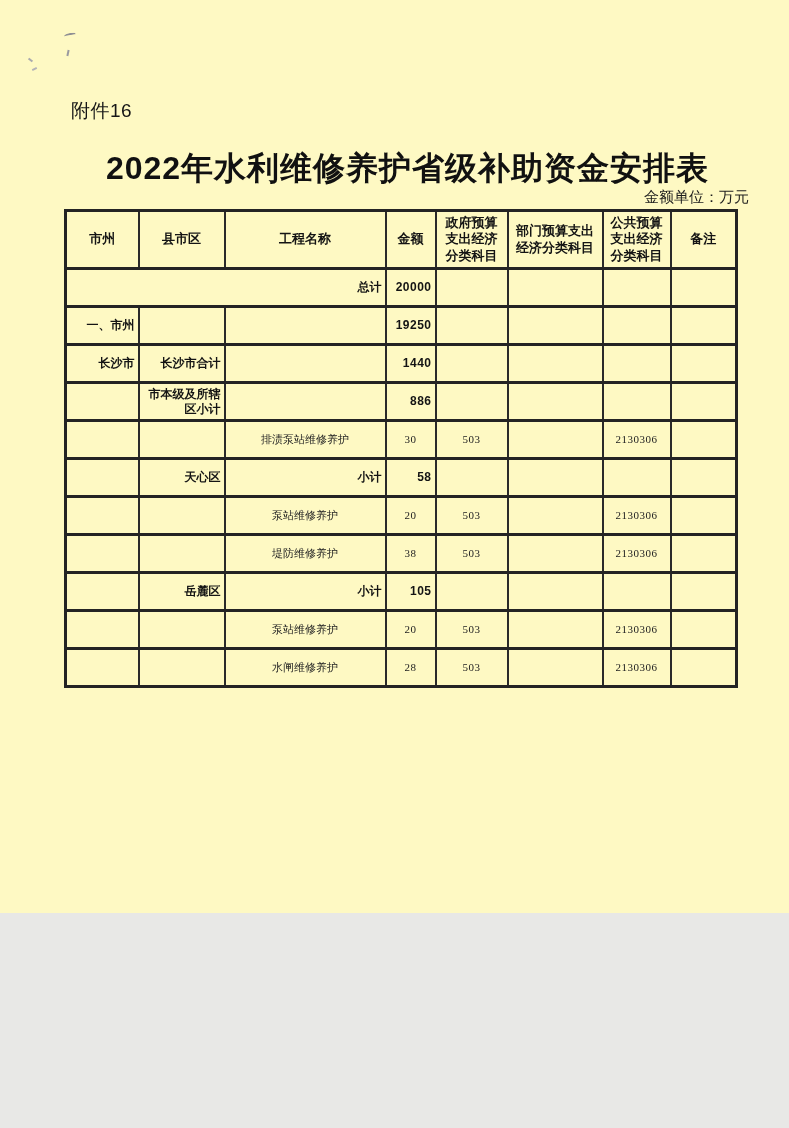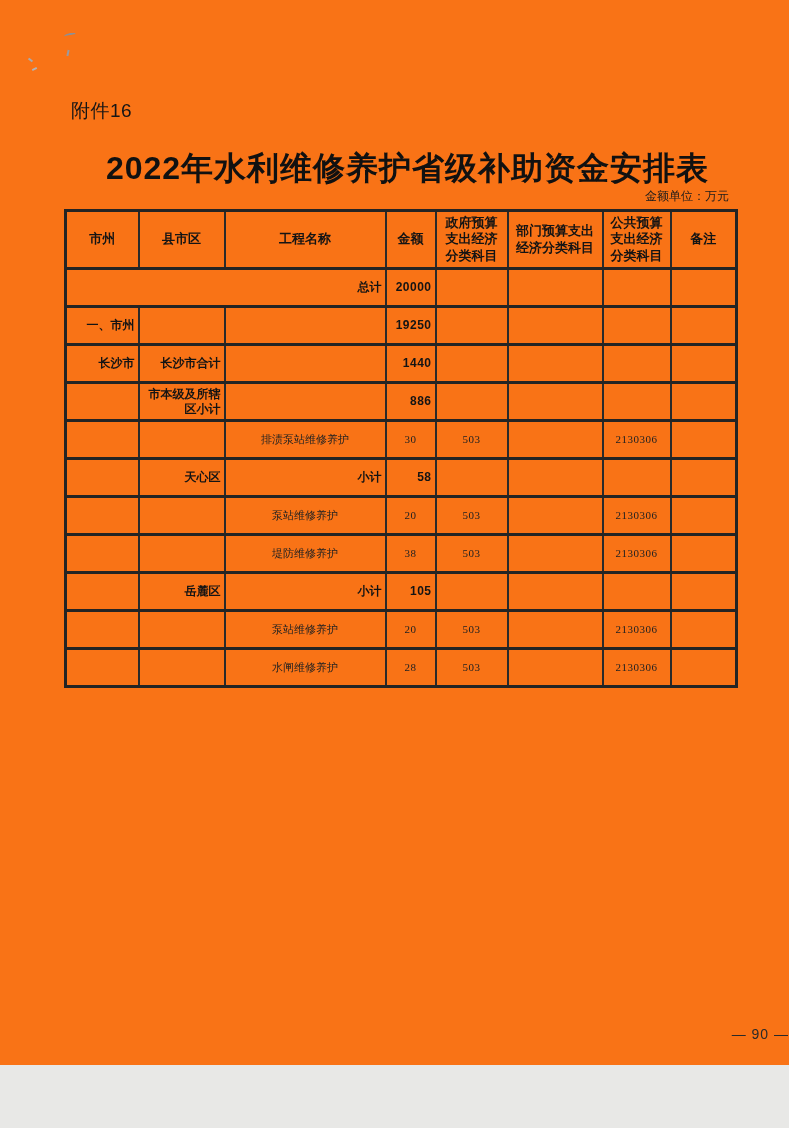--- a/index.html
+++ b/index.html
@@ -1,22 +1,22 @@
 <!DOCTYPE html>
 <html><head>
 <meta charset="utf-8">
 <style>
   * { margin: 0; padding: 0; box-sizing: border-box; }
   html, body { background: #e8e8e6; }
   .page {
     position: relative;
     width: 789px;
-    height: 1065px;
+    height: 913px;
     margin: 0 auto;
-    background: #f97316;
+    background: #fef9c3;
     overflow: hidden;
     color: #1a1a1a;
     font-family: "Liberation Sans", sans-serif;
   }
   
   .mark { position: absolute; background: none; }
   .mark-squiggle { left: 64px; top: 33px; width: 12px; height: 5px;
     border-top: 2px solid #8f8f93; border-radius: 60% 40% 50% 50%; transform: rotate(-8deg); }
   .mark-tick { left: 67px; top: 50px; width: 2px; height: 6px; background: #9a9aa0; transform: rotate(12deg); }
   .mark-dot1 { left: 28px; top: 59px; width: 5px; height: 2px; background: #aaaaae; transform: rotate(40deg); }
@@ -26,22 +26,22 @@
     position: absolute; left: 71px; top: 98px;
     font-size: 19px; color: #161616; letter-spacing: 0.5px;
   }
   .title {
     position: absolute; left: 64px; top: 147px; width: 671px;
     text-align: center; font-size: 32px; font-weight: bold;
     letter-spacing: 1px; color: #111; transform: translateX(8px);
     font-family: "Liberation Sans", sans-serif;
   }
   .unit-note {
-    position: absolute; right: 60px; top: 188px;
-    font-size: 12px; color: #1c1c1c;
+    position: absolute; right: 40px; top: 188px;
+    font-size: 15px; color: #1c1c1c;
     font-family: "Liberation Serif", serif;
   }
   table.subsidy {
     position: absolute; left: 64px; top: 209px;
     width: 671px; table-layout: fixed;
     border-collapse: collapse;
     border: 3px solid #242424;
   }
   table.subsidy th, table.subsidy td {
     border-left: 2px solid #2a2a2a;

